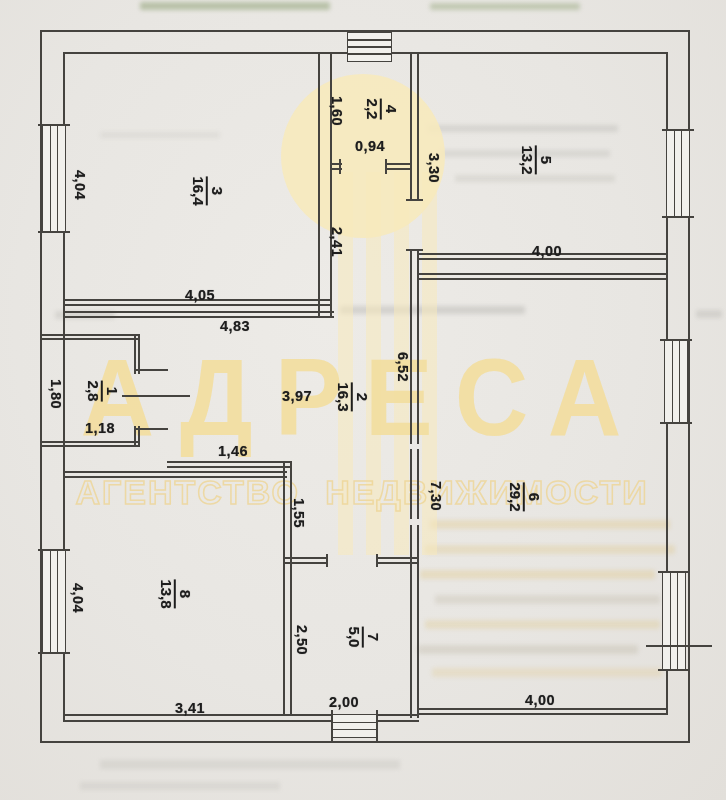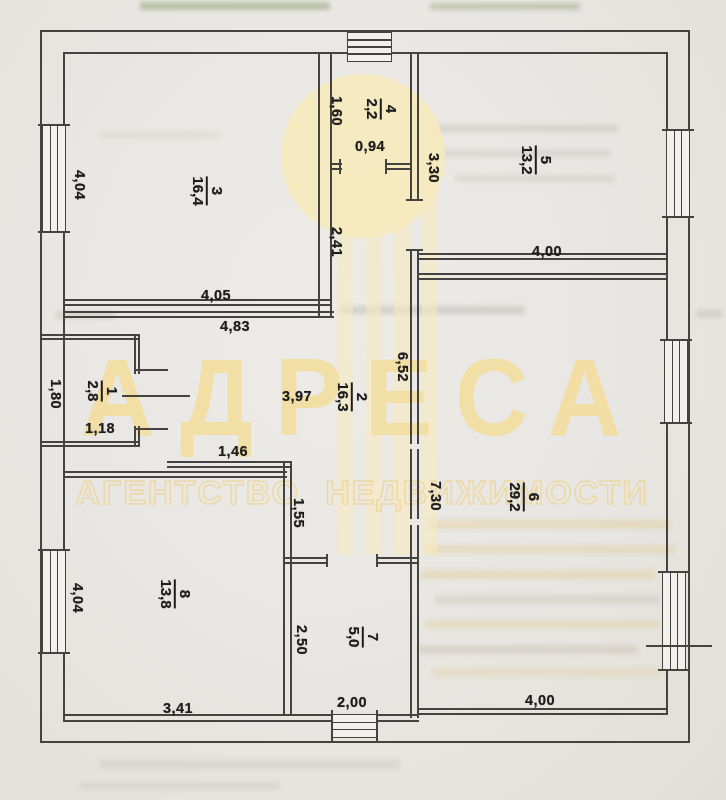--- a/index.html
+++ b/index.html
@@ -142,38 +142,38 @@
     <div class="hl thin" style="left:658px;top:571px;width:32px"></div>
     <div class="hl thin" style="left:658px;top:669px;width:32px"></div>
     <div class="vl" style="left:331px;top:710px;height:32px"></div>
     <div class="vl" style="left:376px;top:710px;height:32px"></div>
     <div class="hl thin" style="left:646px;top:645px;width:66px"></div>
   </div>
 
   <div class="labels">
 
     <div class="dim v" style="left:80px;top:185px">4,04</div>
-    <div class="dim" style="left:216px;top:295px">4,05</div>
+    <div class="dim" style="left:200px;top:295px">4,05</div>
     <div class="dim" style="left:235px;top:326px">4,83</div>
     <div class="dim v" style="left:337px;top:242px">2,41</div>
     <div class="dim v" style="left:337px;top:111px">1,60</div>
     <div class="dim" style="left:370px;top:146px">0,94</div>
     <div class="dim v" style="left:434px;top:168px">3,30</div>
     <div class="dim" style="left:547px;top:251px">4,00</div>
     <div class="dim v" style="left:403px;top:367px">6,52</div>
     <div class="dim v" style="left:436px;top:496px">7,30</div>
     <div class="dim" style="left:297px;top:396px">3,97</div>
     <div class="dim" style="left:233px;top:451px">1,46</div>
     <div class="dim v" style="left:299px;top:513px">1,55</div>
     <div class="dim v" style="left:56px;top:394px">1,80</div>
     <div class="dim" style="left:100px;top:428px">1,18</div>
     <div class="dim v" style="left:78px;top:598px">4,04</div>
-    <div class="dim" style="left:178px;top:708px">3,41</div>
+    <div class="dim" style="left:190px;top:708px">3,41</div>
     <div class="dim v" style="left:302px;top:640px">2,50</div>
-    <div class="dim" style="left:352px;top:702px">2,00</div>
+    <div class="dim" style="left:344px;top:702px">2,00</div>
     <div class="dim" style="left:540px;top:700px">4,00</div>
 
     <div class="room-label" style="left:207px;top:191px">
       <div class="rnum">3</div>
       <div class="rarea">16,4</div>
     </div>
     <div class="room-label" style="left:381px;top:109px">
       <div class="rnum">4</div>
       <div class="rarea">2,2</div>
     </div>

